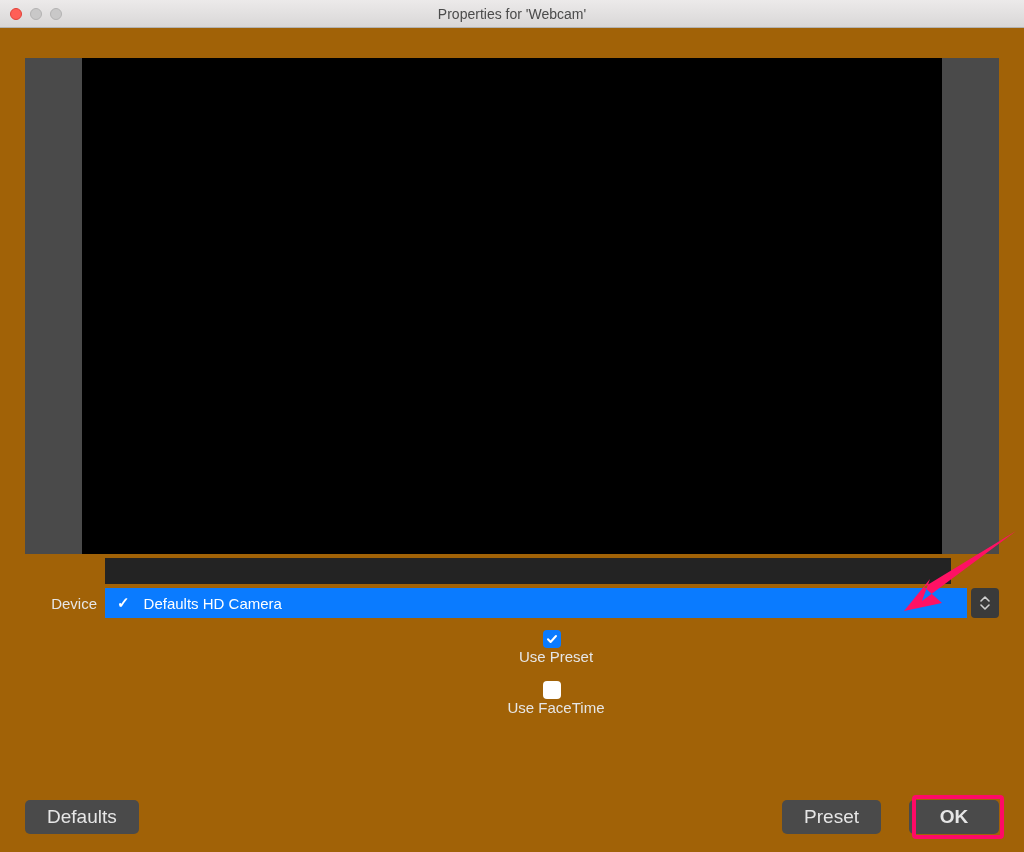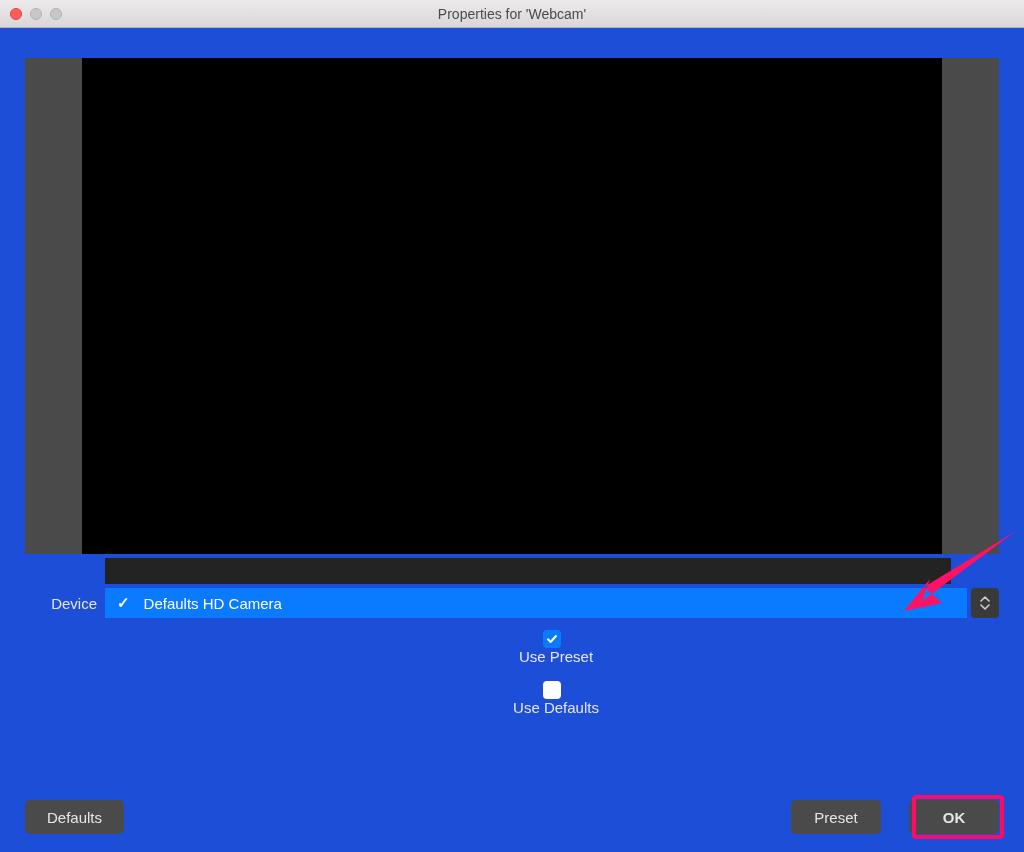--- a/index.html
+++ b/index.html
@@ -35,21 +35,21 @@
     position: absolute;
     left: 0; right: 0;
     text-align: center;
     font-size: 14px;
     color: #4b4b4b;
     pointer-events: none;
   }
 
   
   .content {
-    background: #1d4ed8;
+    background: #a16207;
     height: calc(852px - 28px);
     position: relative;
     padding: 30px 25px 0 25px;
   }
 
   
   .preview-wrap {
     background: #4a4a4a;
     height: 496px;
     display: flex;
@@ -152,21 +152,21 @@
     align-items: center;
   }
   .btn {
     height: 34px;
     min-width: 90px;
     padding: 0 22px;
     background: #4a4a4a;
     color: #e6e6e6;
     border: none;
     border-radius: 5px;
-    font-size: 15px;
+    font-size: 19px;
     cursor: default;
     display: inline-flex;
     align-items: center;
     justify-content: center;
   }
   .btn + .btn { margin-left: 28px; font-weight: bold; }
   .footer-spacer { flex: 1; }
 
   
   .annotation-arrow {
@@ -228,21 +228,21 @@
         <svg width="12" height="12" viewBox="0 0 12 12">
             <path d="M2 6.2 L4.6 9 L10 3" stroke="#fff" stroke-width="2" fill="none" stroke-linecap="round" stroke-linejoin="round"></path>
           </svg>
       </span>
       <span class="checkbox-label">Use Preset</span>
     </div>
 
 
     <div class="checkbox-row">
       <span class="checkbox"></span>
-      <span class="checkbox-label">Use Defaults</span>
+      <span class="checkbox-label">Use FaceTime</span>
     </div>
 
   </div>
 
   <div class="footer">
     <button class="btn">Defaults</button>
     <div class="footer-spacer"></div>
     <button class="btn">Preset</button>
     <button class="btn">OK</button>
   </div>

